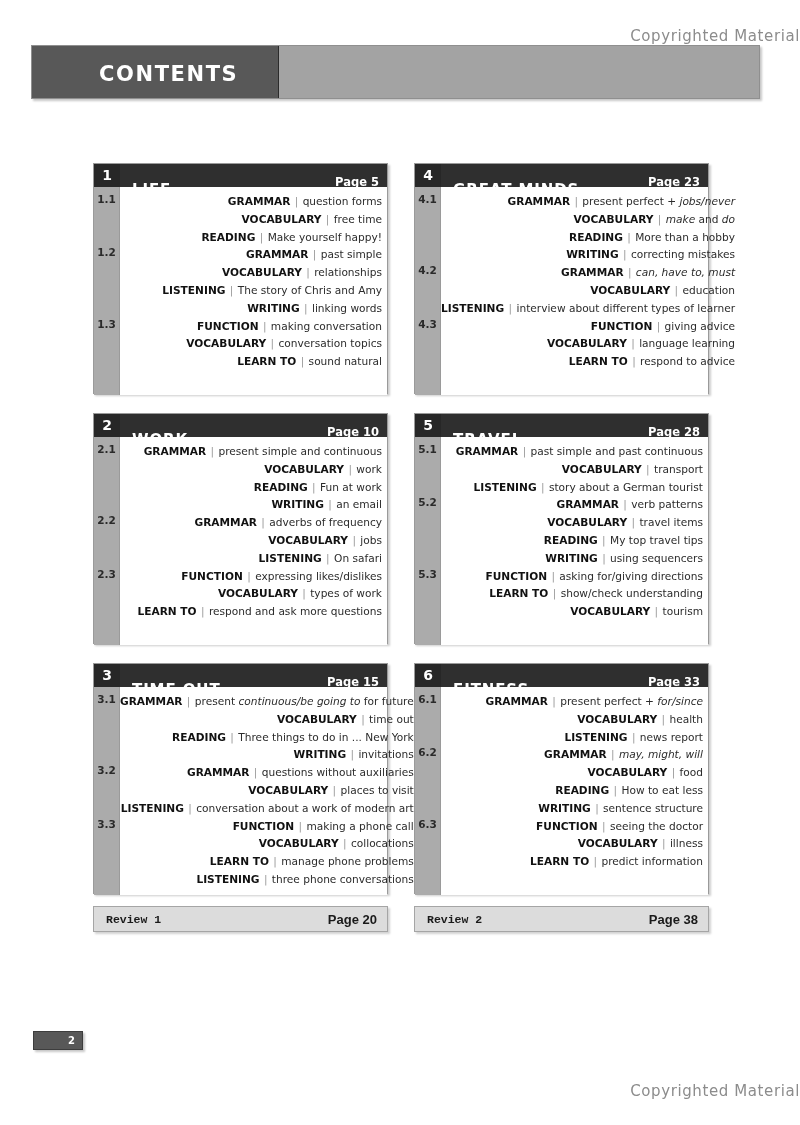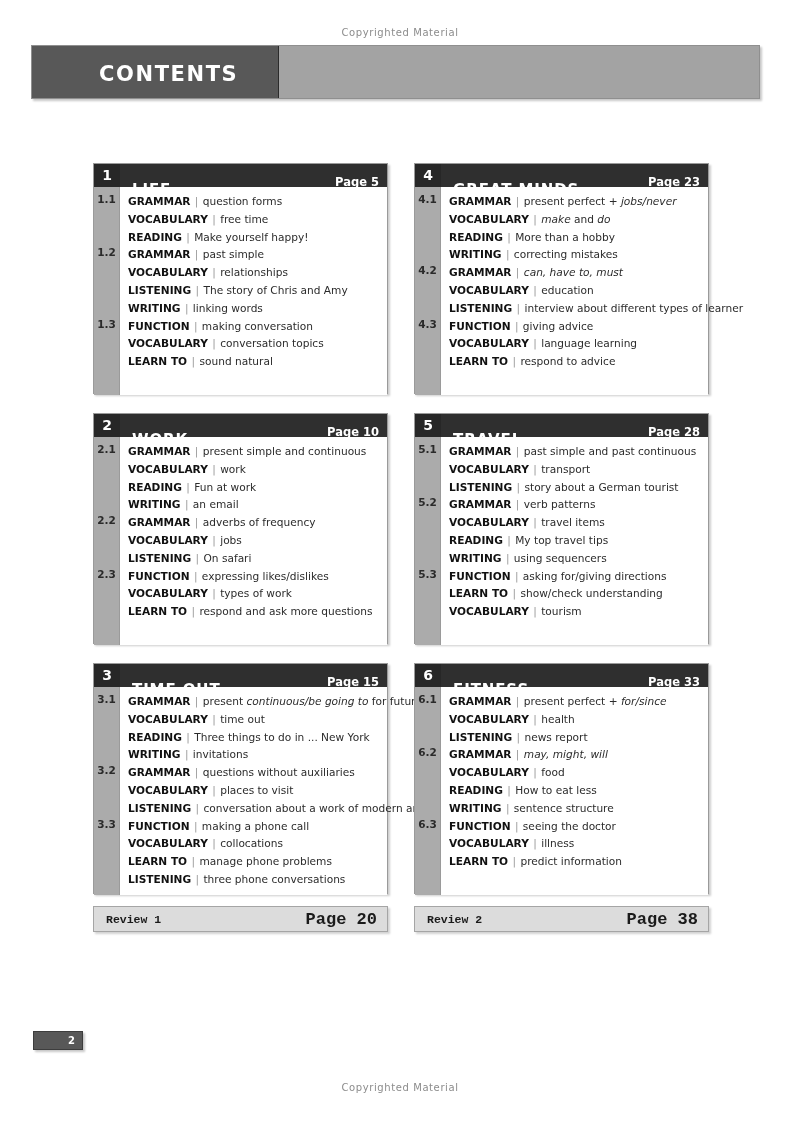--- a/index.html
+++ b/index.html
@@ -15,23 +15,23 @@
     font-family: "Liberation Sans", sans-serif;
     color: #1a1a1a;
     overflow: hidden;
   }
 
   
   .copyright {
     position: absolute;
     left: 0;
     width: 800px;
-    text-align: center;
+    text-align: right;
     color: #8c8c8c;
-    font-size: 10px;
+    font-size: 15px;
     letter-spacing: 0.6px;
     font-family: "DejaVu Sans", sans-serif;
   }
   .copyright.top { top: 27px; }
   .copyright.bottom { top: 1082px; }
 
   
   .banner {
     position: absolute;
     left: 31px;
@@ -134,22 +134,23 @@
   }
   .sec-num {
     font-size: 10.5px;
     font-weight: bold;
     color: #2a2a2a;
     text-align: center;
     font-family: "DejaVu Sans", sans-serif;
   }
   .unit-lines {
     flex: 1;
-    padding: 6px 5px 10px 8px;
-    box-sizing: border-box;
+    padding: 6px 5px 10px 0;
+    box-sizing: border-box;
+    text-align: right;
   }
   .line {
     font-size: 10.6px;
     line-height: 17.8px;
     white-space: nowrap;
     color: #2b2b2b;
     font-family: "DejaVu Sans", sans-serif;
   }
   .line .cat {
     font-weight: bold;
@@ -182,24 +183,24 @@
   .review-label {
     padding-left: 12px;
     font-size: 11.5px;
     font-weight: bold;
     color: #1a1a1a;
     flex: 1;
     font-family: Liberation Mono, monospace;
   }
   .review-page {
     padding-right: 10px;
-    font-size: 17px;
+    font-size: 13px;
     font-weight: bold;
     color: #1a1a1a;
-    font-family: Liberation Mono, monospace;
+    font-family: Liberation Sans, sans-serif;
   }
 
   
   .folio {
     position: absolute;
     left: 33px;
     top: 1031px;
     width: 50px;
     height: 19px;
     background: #585858;

